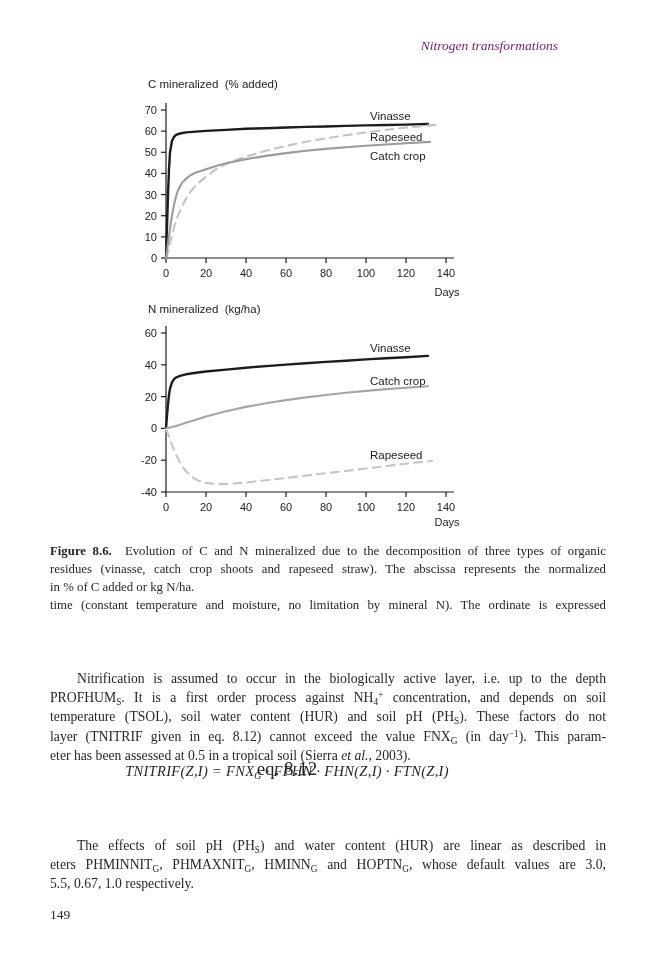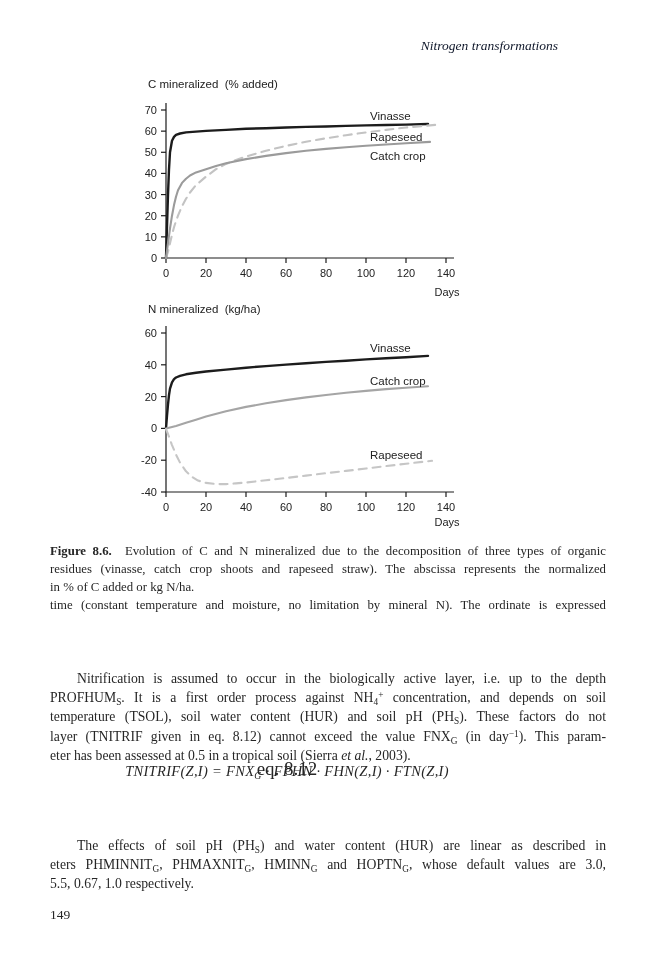--- a/index.html
+++ b/index.html
@@ -1,19 +1,19 @@
 <!DOCTYPE html>
 <html><head>
 <meta charset="utf-8">
 <style>
   html,body{margin:0;padding:0;background:#e8e8e8;}
   .page{position:relative;width:650px;height:976px;background:#ffffff;overflow:hidden;
         font-family:"Liberation Serif",serif;color:#262626;}
   .running-header{position:absolute;top:38px;left:0;width:558px;text-align:right;
-        font-style:italic;font-size:13.5px;color:#0f172a;}
+        font-style:italic;font-size:13.5px;color:#701a75;}
   .chart{position:absolute;left:130px;}
   .chart1{top:72px;}
   .chart2{top:300px;}
   .chart-title{font:11.5px "Liberation Sans",sans-serif;fill:#222;white-space:pre;}
   .tick-label{font:11px "Liberation Sans",sans-serif;fill:#222;}
   .axis-label{font:11px "Liberation Sans",sans-serif;fill:#222;}
   .series-label{font:11.5px "Liberation Sans",sans-serif;fill:#222;}
   .caption{position:absolute;left:50px;top:542px;width:556px;
         font-size:12.8px;line-height:18px;}
   .para{position:absolute;left:50px;width:556px;font-size:13.7px;line-height:19.2px;margin-top:36px;}

